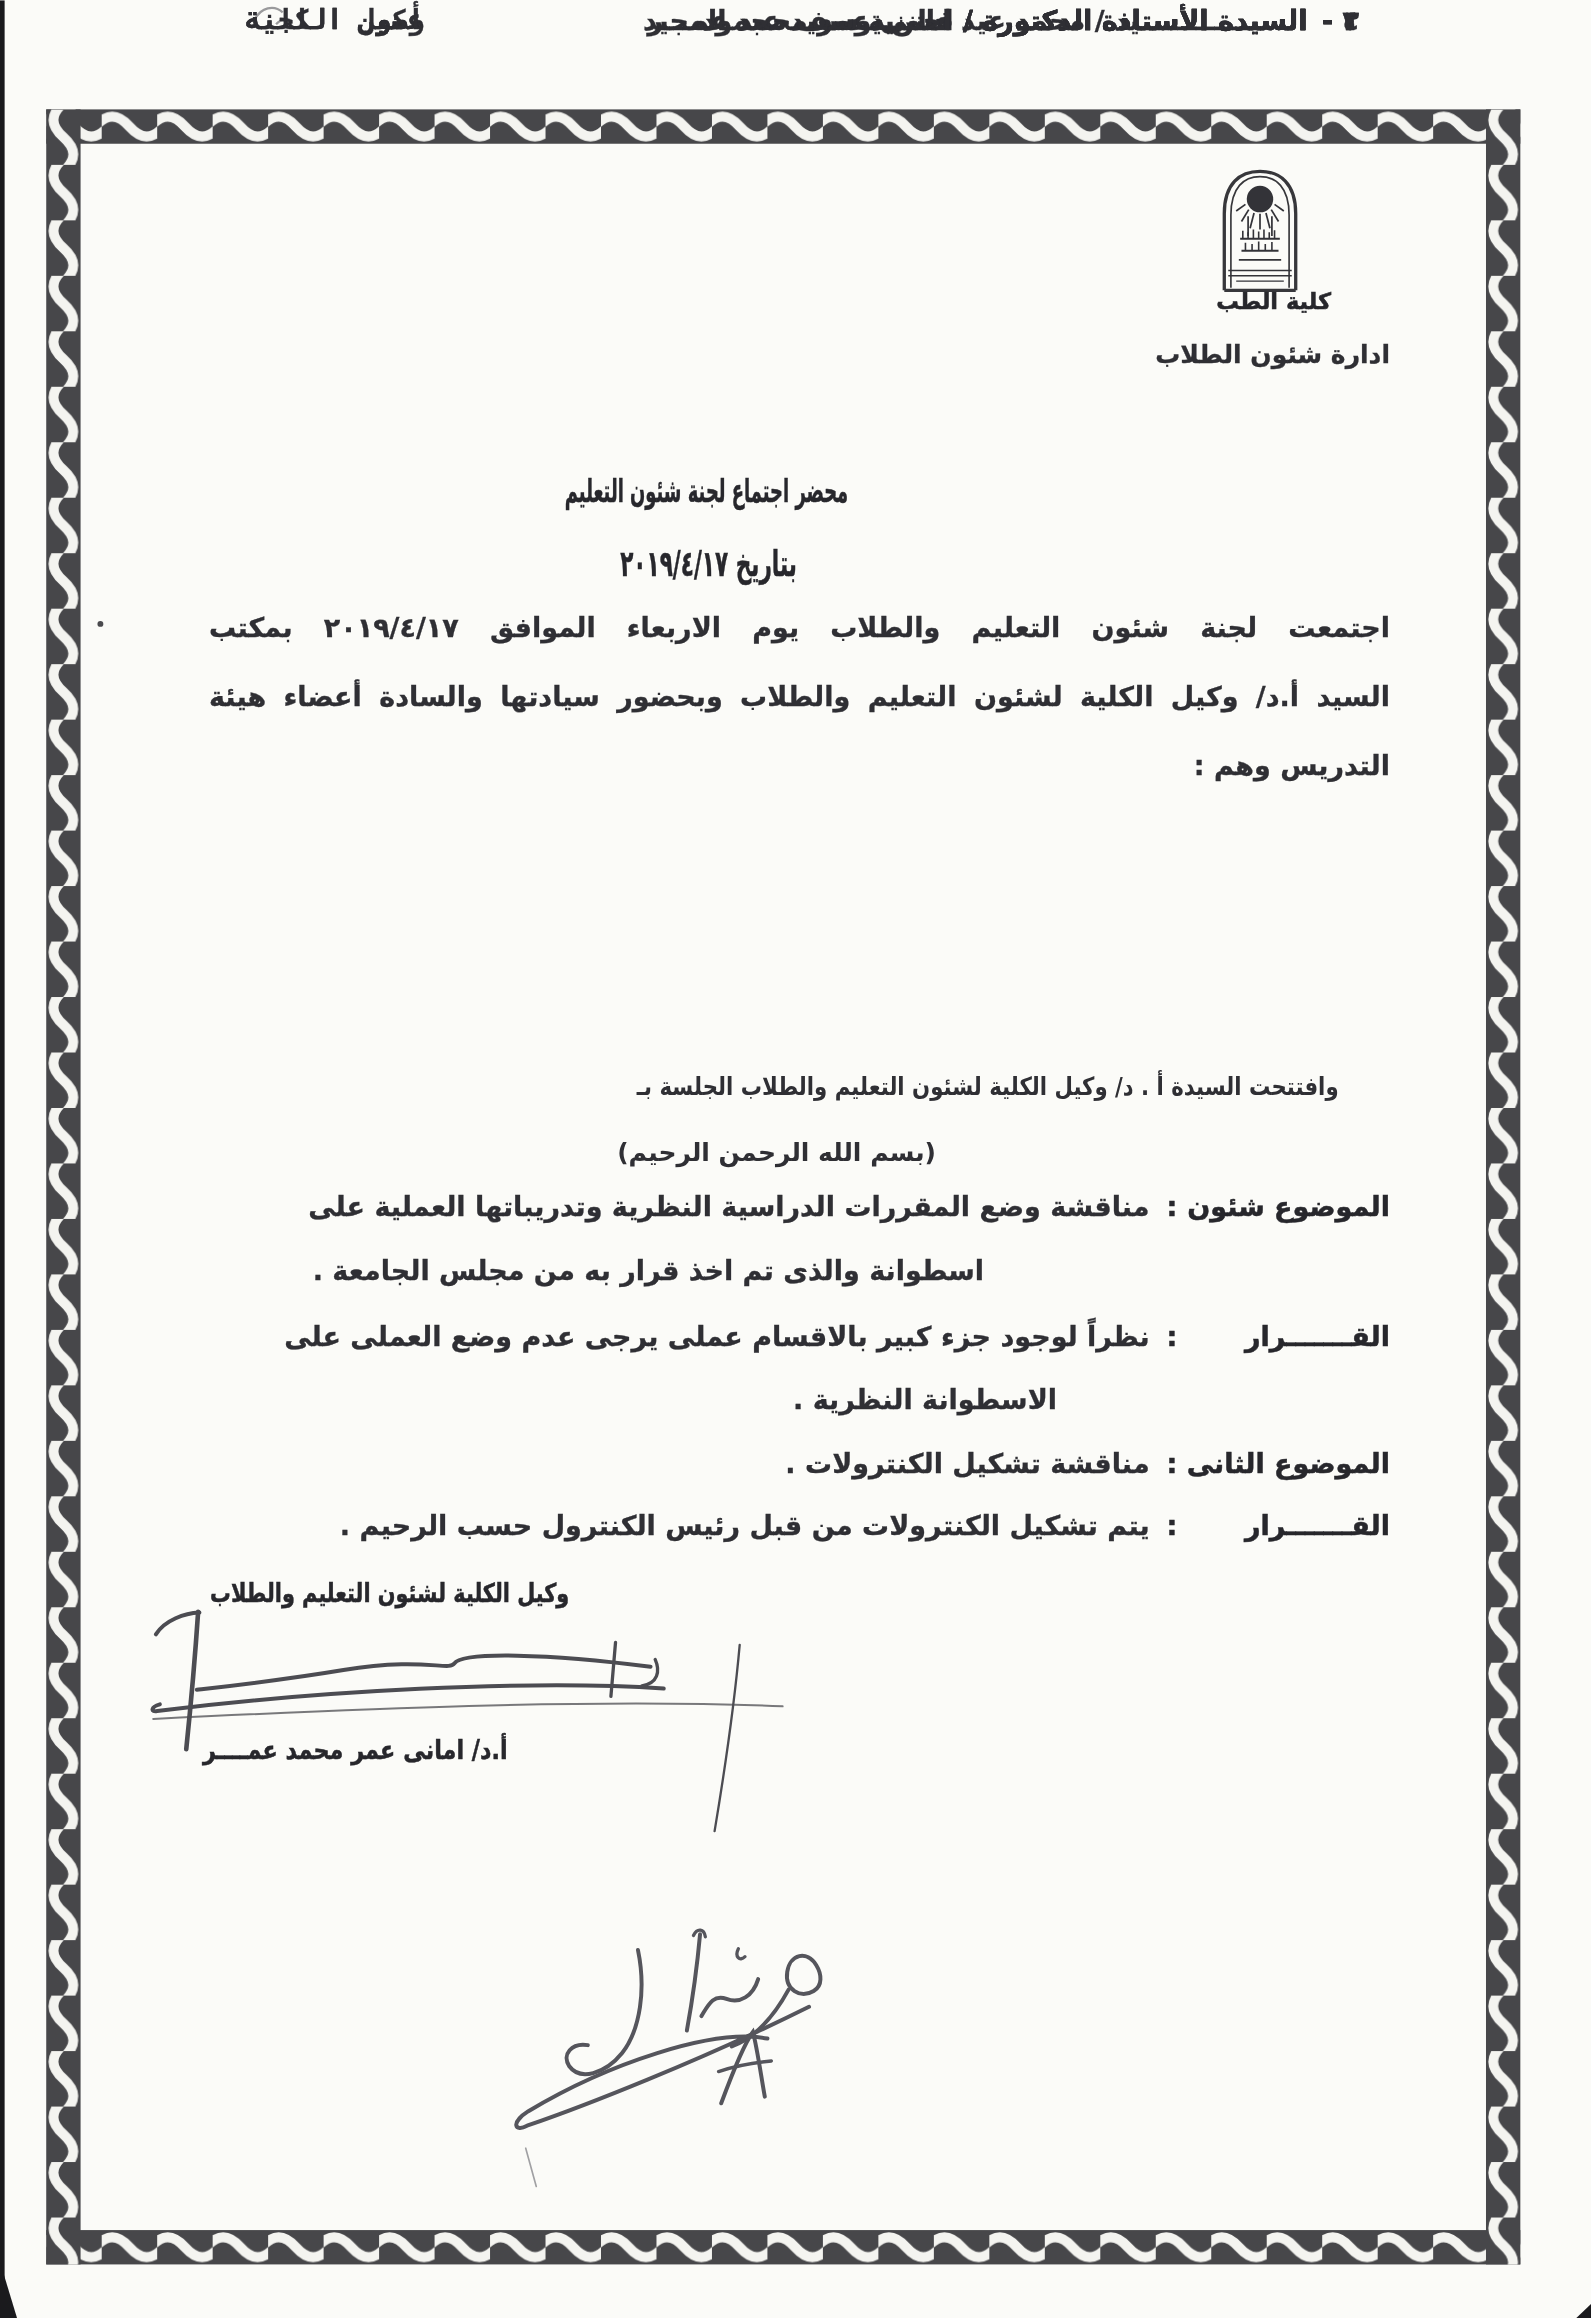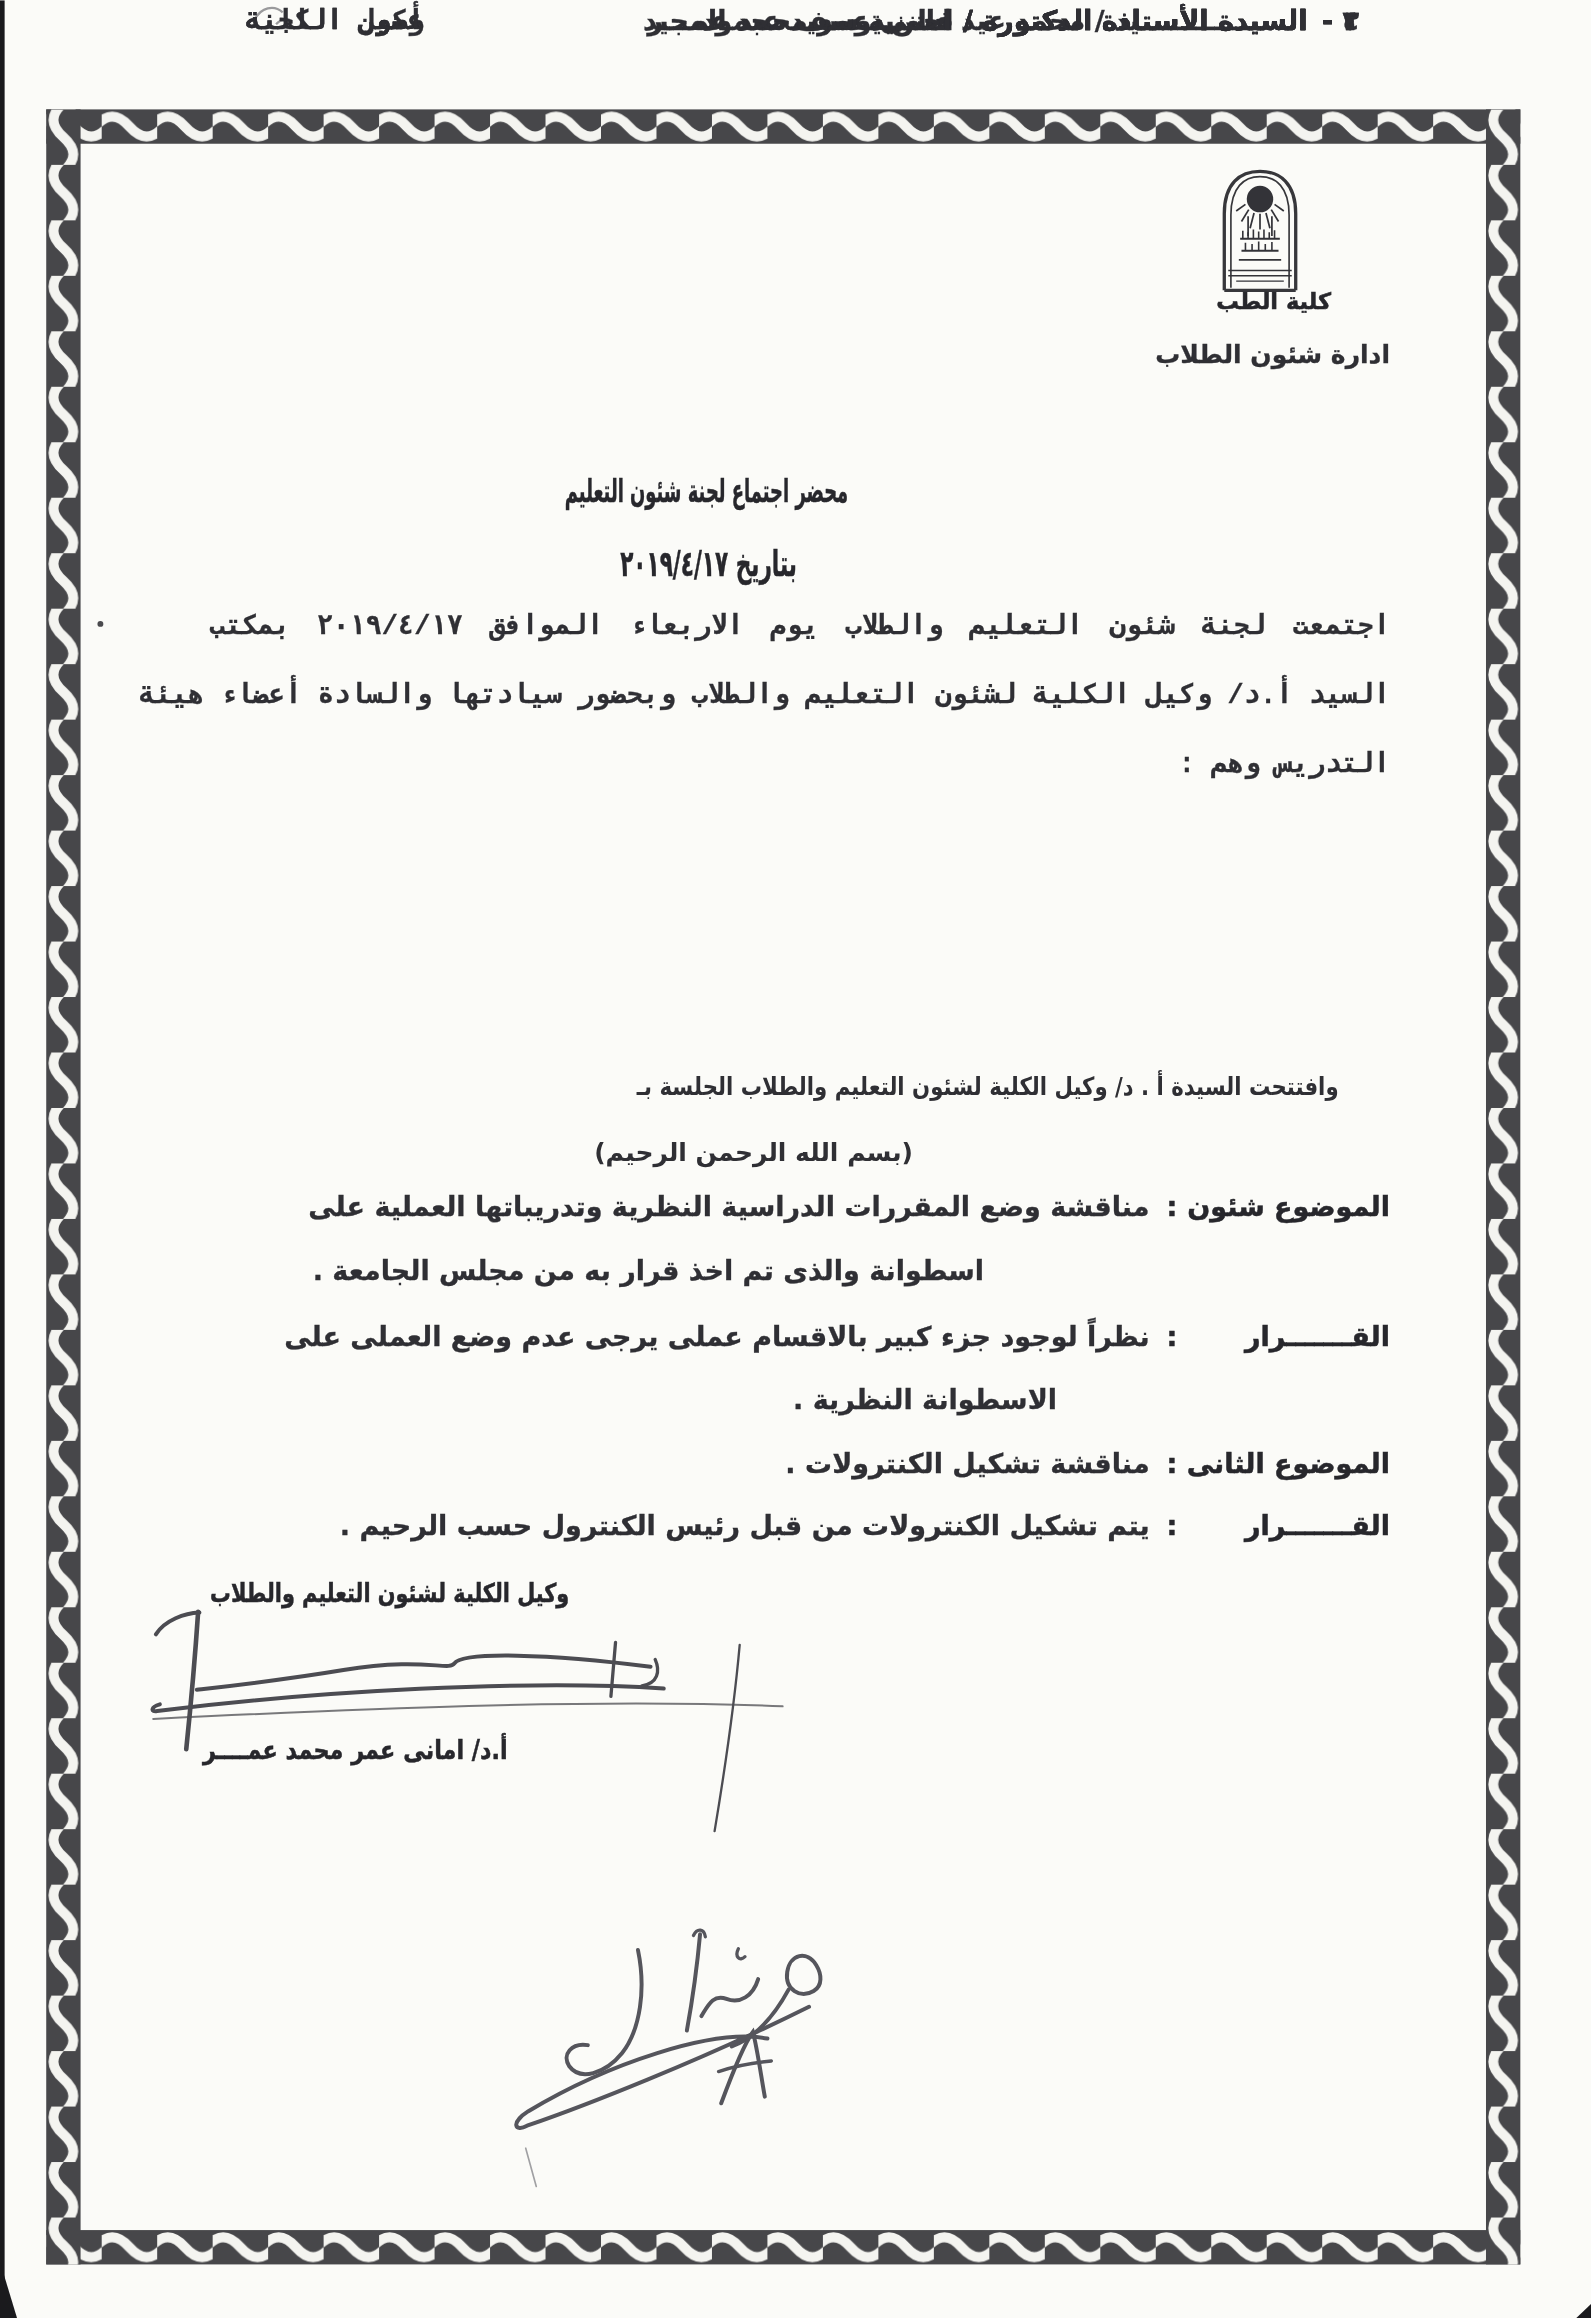--- a/index.html
+++ b/index.html
@@ -20,37 +20,37 @@
   .admin-line{right:201px;top:336px;font-size:25px;line-height:37px;margin-left:33px;}
   .faculty-line{left:1188px;top:287px;width:143px;text-align:right;font-size:22.5px;line-height:28px;}
 
   
   .doc-title{left:310px;width:793px;top:468px;font-size:32px;line-height:46px;text-align:center;
              transform:scaleX(0.56);transform-origin:50% 50%;}
   .doc-date{left:312px;width:793px;top:539px;font-size:36px;line-height:50px;text-align:center;
             transform:scaleX(0.60);transform-origin:50% 50%;}
 
   
-  .intro{left:209px;right:201px;top:593px;font-size:27px;font-family:Liberation Mono, monospace;}
+  .intro{left:209px;right:201px;top:593px;font-size:27px;}
   .intro .pline{height:69px;line-height:69px;text-align:justify;text-align-last:justify;white-space:nowrap;}
   .intro .pline.last{text-align:left;text-align-last:right;}
 
   
   .att{left:218px;right:232px;height:41px;display:flex;align-items:center;font-size:27px;}
   .att .who{display:flex;gap:14.5px;white-space:nowrap;}
   .att .role{width:206px;text-align:right;white-space:nowrap;font-family:Liberation Mono, monospace;}
   .att:nth-of-type(1){top:795px;}
   .att:nth-of-type(2){top:862px;}
   .att:nth-of-type(3){top:929px;}
   .att:nth-of-type(4){top:995px;}
 
   
   .opening{right:252px;top:1068px;font-size:25px;line-height:37px;white-space:nowrap;
            transform:scaleX(0.85);transform-origin:100% 50%;}
-  .basmala{left:603px;width:310px;top:1136px;font-size:25px;line-height:34px;text-align:center;white-space:nowrap;}
+  .basmala{left:626px;width:310px;top:1136px;font-size:25px;line-height:34px;text-align:center;white-space:nowrap;}
 
   
   .sec{left:258px;right:201px;height:40px;display:flex;align-items:center;font-size:27px;direction:rtl;}
   .sec .lbl{min-width:206px;white-space:nowrap;}
   .sec .cl{margin:0 6.6px 0 17px;}
   .sec .txt{white-space:nowrap;}
   .sec.s1{top:1186px;} .sec.s2{top:1316px;} .sec.s3{top:1443px;} .sec.s4{top:1505px;}
   .cont{white-space:nowrap;font-size:27px;line-height:37px;}
   .cont.c1{right:607px;top:1252px;}
   .cont.c2{right:534px;top:1381px;margin-left:7px;}

